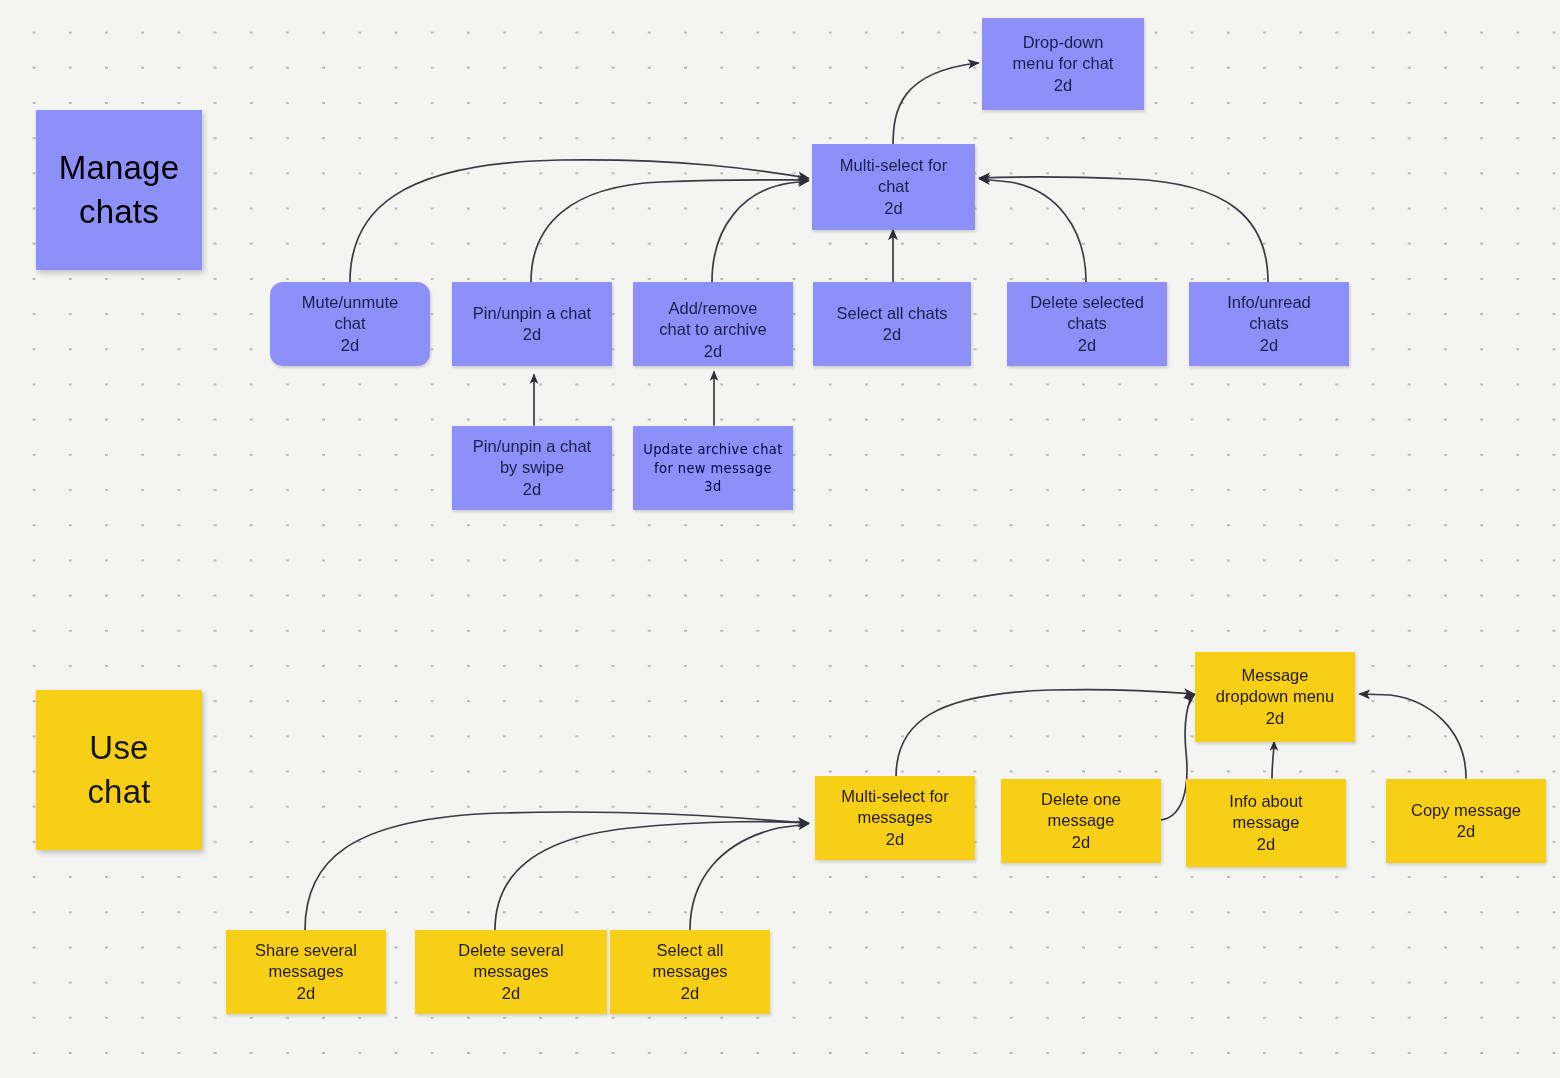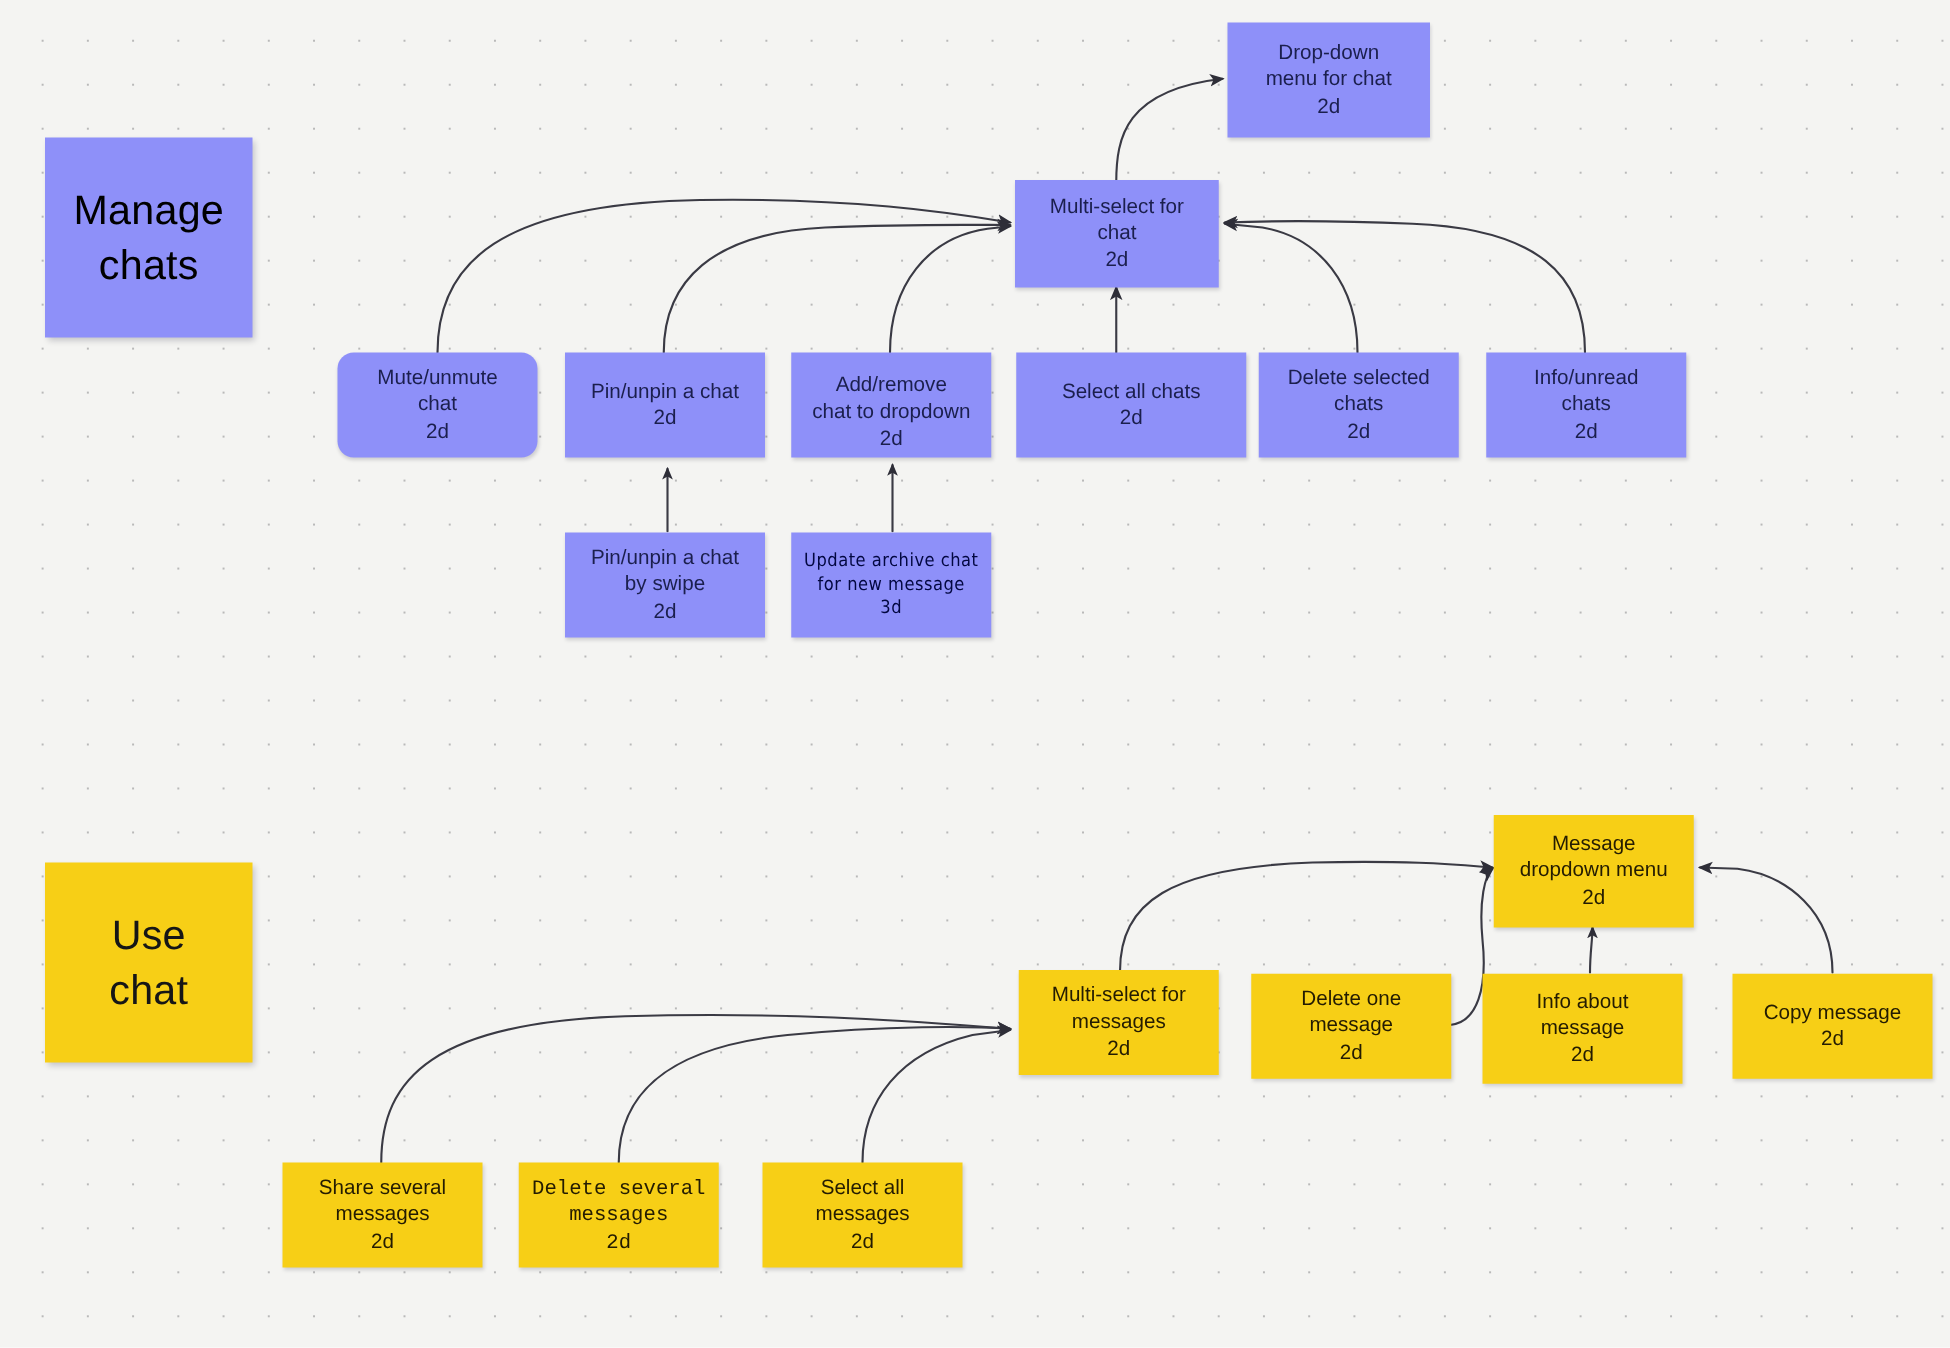--- a/index.html
+++ b/index.html
@@ -171,26 +171,26 @@
   <div class="node card card-purple" style="left:452px; top:282px; width:160px; height:84px;">
     <span class="lines">
       <span class="ln">Pin/unpin a chat</span>
       <span class="ln dur">2d</span>
     </span>
   </div>
 
   <div class="node card card-purple" style="left:633px; top:282px; width:160px; height:84px;justify-content:flex-end;">
     <span class="lines">
       <span class="ln">Add/remove</span>
-      <span class="ln">chat to dropdown</span>
-      <span class="ln dur">2d</span>
-    </span>
-  </div>
-
-  <div class="node card card-purple" style="left:813px; top:282px; width:184px; height:84px;">
+      <span class="ln">chat to archive</span>
+      <span class="ln dur">2d</span>
+    </span>
+  </div>
+
+  <div class="node card card-purple" style="left:813px; top:282px; width:158px; height:84px;">
     <span class="lines">
       <span class="ln">Select all chats</span>
       <span class="ln dur">2d</span>
     </span>
   </div>
 
   <div class="node card card-purple" style="left:1007px; top:282px; width:160px; height:84px;">
     <span class="lines">
       <span class="ln">Delete selected</span>
       <span class="ln">chats</span>
@@ -262,21 +262,21 @@
   </div>
 
   <div class="node card card-yellow" style="left:226px; top:930px; width:160px; height:84px;">
     <span class="lines">
       <span class="ln">Share several</span>
       <span class="ln">messages</span>
       <span class="ln dur">2d</span>
     </span>
   </div>
 
-  <div class="node card card-yellow" style="left:415px; top:930px; width:160px; height:84px;font-family:Liberation Mono, monospace;">
+  <div class="node card card-yellow" style="left:415px; top:930px; width:192px; height:84px;">
     <span class="lines">
       <span class="ln">Delete several</span>
       <span class="ln">messages</span>
       <span class="ln dur">2d</span>
     </span>
   </div>
 
   <div class="node card card-yellow" style="left:610px; top:930px; width:160px; height:84px;">
     <span class="lines">
       <span class="ln">Select all</span>

